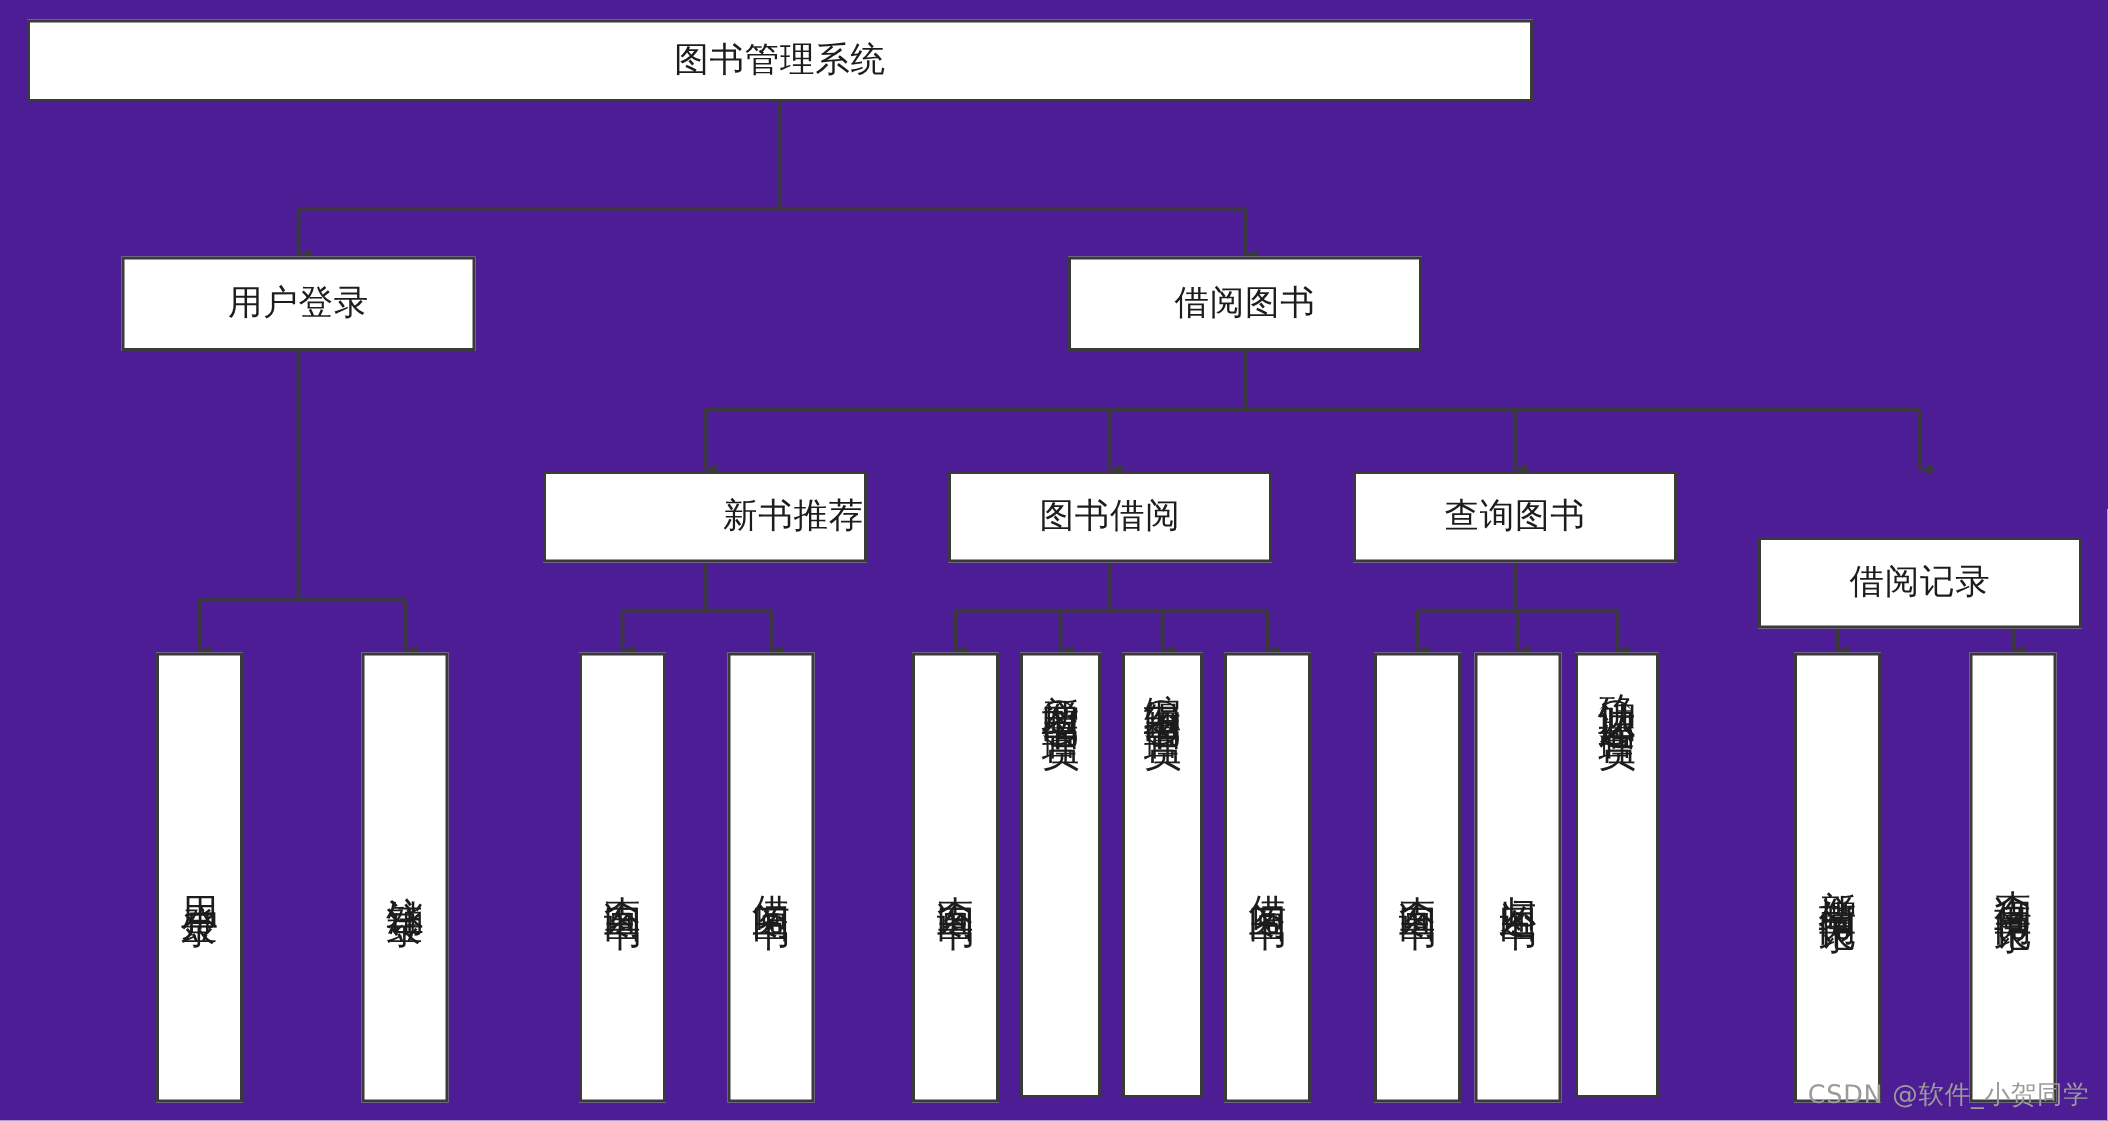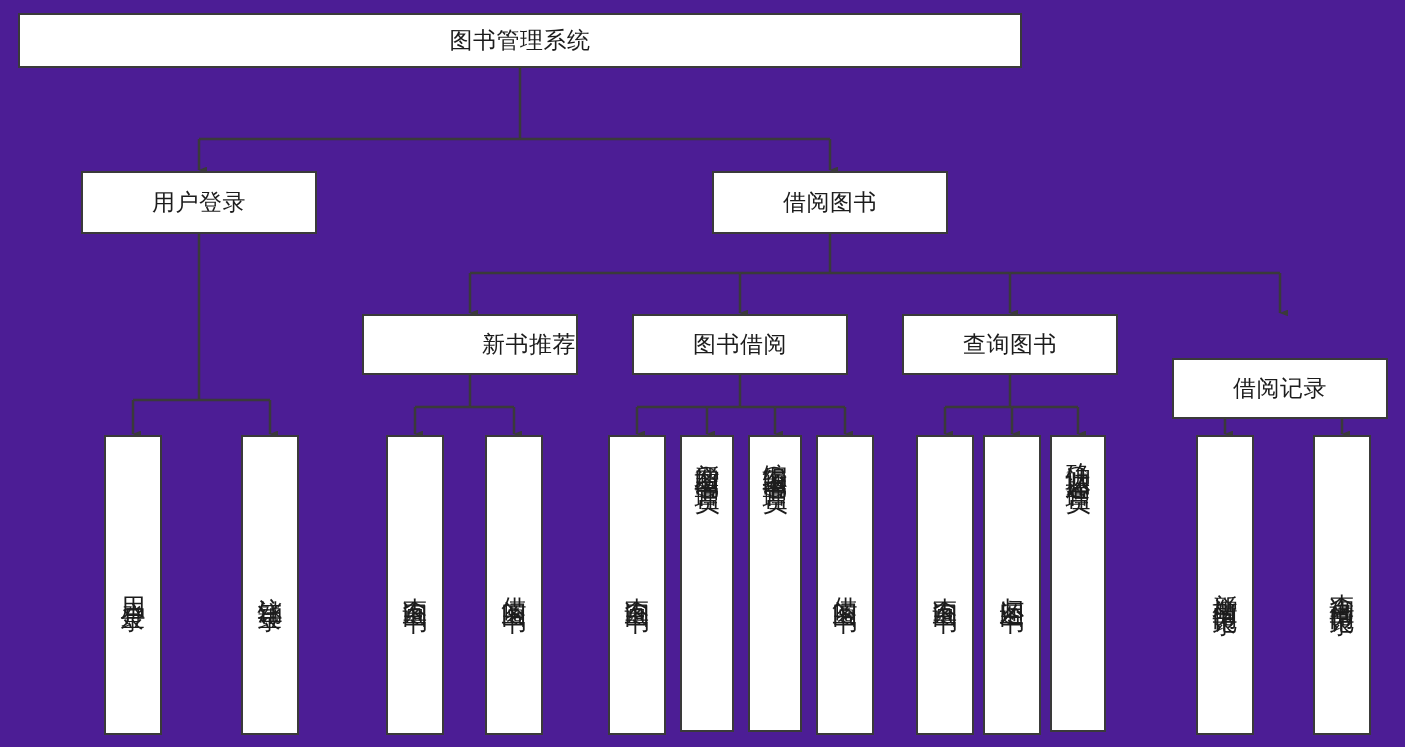--- a/index.html
+++ b/index.html
@@ -176,13 +176,14 @@
       <div class="node vertical" style="left: 1050px; top: 435px; width: 56px; height: 297px; border-color: rgb(58, 58, 58); background: rgb(255, 255, 255);">
         <span class="label" style="color: rgb(28, 28, 28);">确认归还（管理员）</span>
       </div>
       <div class="node vertical centered" style="left: 1196px; top: 435px; width: 58px; height: 300px; border-color: rgb(58, 58, 58); background: rgb(255, 255, 255);">
         <span class="label" style="color: rgb(28, 28, 28);">新增借阅记录</span>
       </div>
       <div class="node vertical centered" style="left: 1313px; top: 435px; width: 58px; height: 300px; border-color: rgb(58, 58, 58); background: rgb(255, 255, 255);">
         <span class="label" style="color: rgb(28, 28, 28);">查询借阅记录</span>
       </div>
     </div>
+  <div id="watermark">CSDN @软件_小贺同学</div>
 </div>
 
 </body></html>

